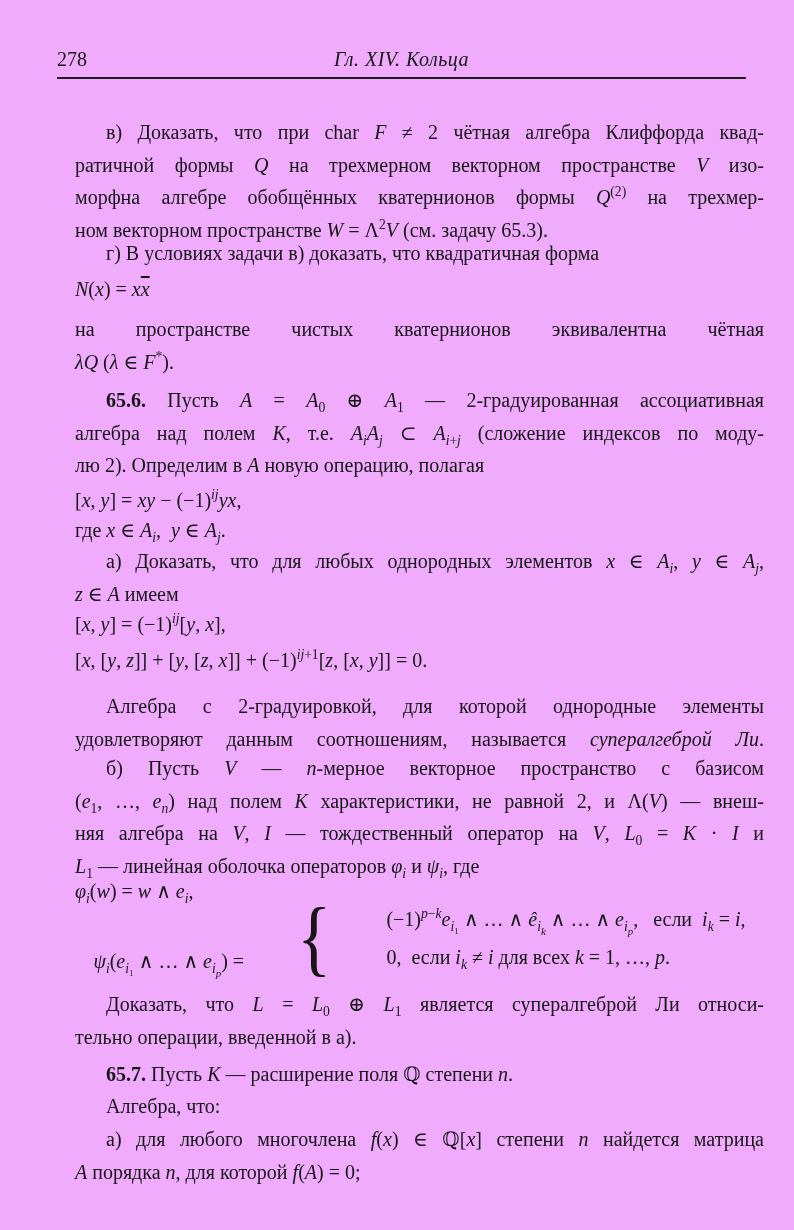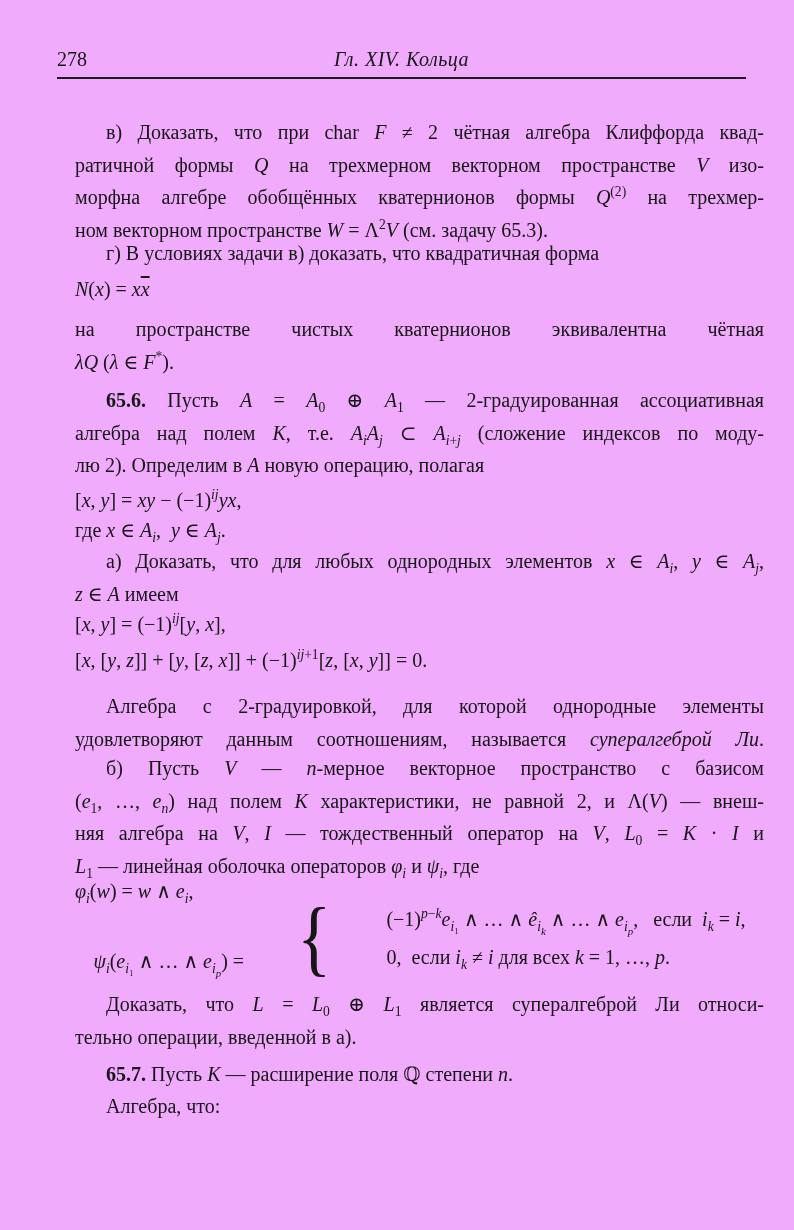--- a/index.html
+++ b/index.html
@@ -152,15 +152,17 @@
 
   <div class="block" style="top:1058px">
     <div class="line ind"><b>65.7.</b> Пусть <i>K</i> — расширение поля ℚ степени <i>n</i>.</div>
   </div>
 
   <div class="block" style="top:1090px">
     <div class="line ind">Алгебра, что:</div>
   </div>
 
   <div class="block" style="top:1123px">
+    <div class="line jl ind">а) для любого многочлена <i>f</i>(<i>x</i>) ∈ ℚ[<i>x</i>] степени <i>n</i> найдется матрица</div>
+    <div class="line"><i>A</i> порядка <i>n</i>, для которой <i>f</i>(<i>A</i>) = 0;</div>
   </div>
 
 </div>
 
 </body></html>

